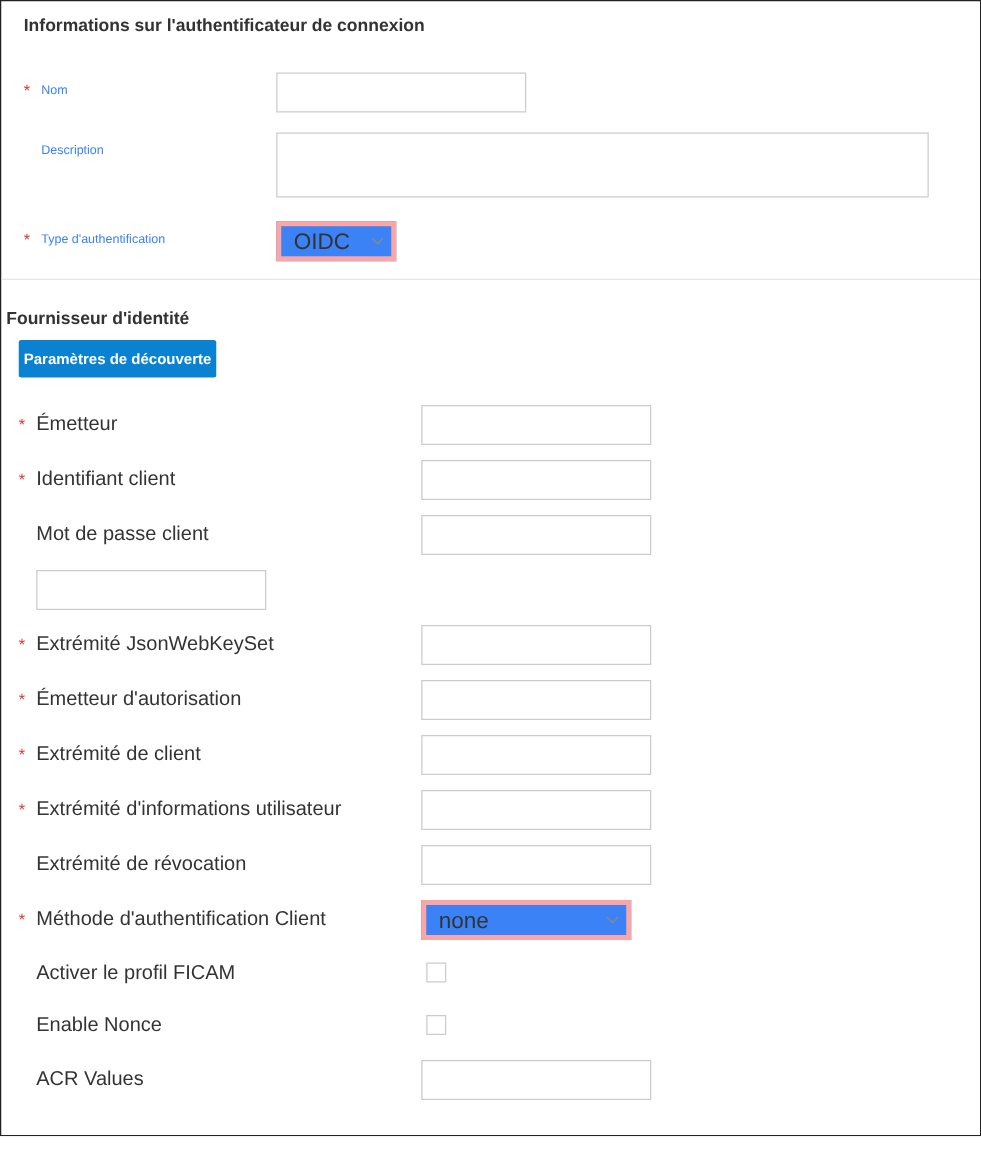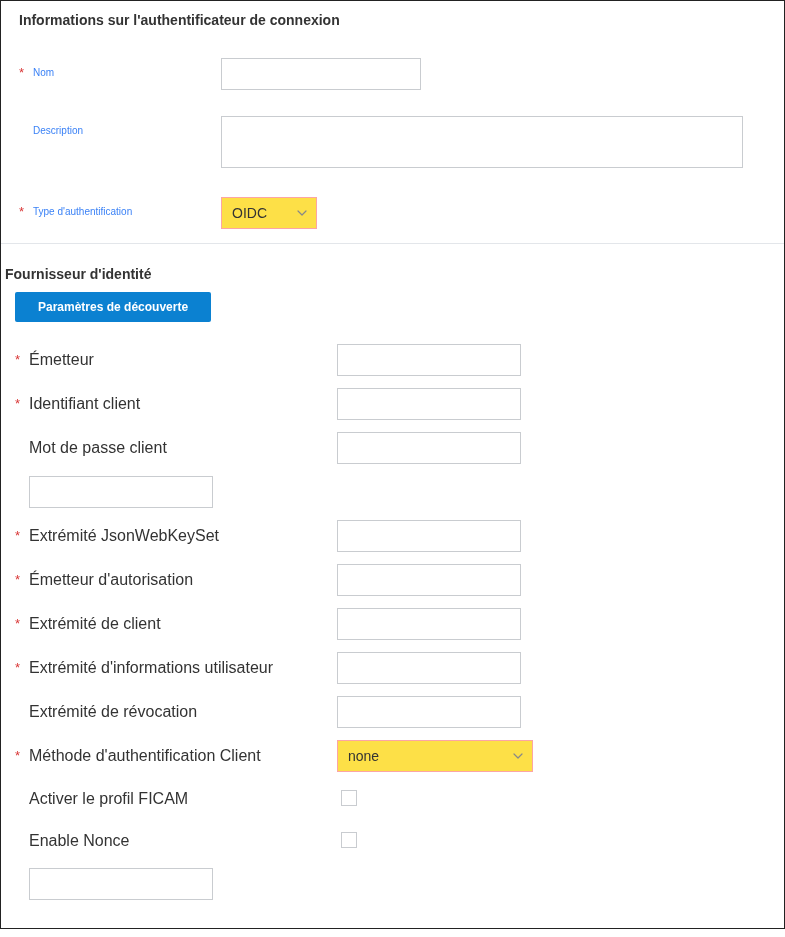--- a/index.html
+++ b/index.html
@@ -26,21 +26,21 @@
   .section-border {
     border-bottom: 1px solid #e3e6ea;
     margin-top: 14px;
   }
   .form-block {
     padding: 0 18px;
   }
   .row {
     display: flex;
     align-items: flex-start;
-    margin-top: 26px;
+    margin-top: 16px;
   }
   .row-top {
     margin-top: 20px;
   }
   .req {
     width: 14px;
     color: #d93636;
     font-size: 13px;
     line-height: 30px;
     flex: 0 0 14px;
@@ -76,24 +76,24 @@
   }
   .select-wrap {
     position: relative;
     display: inline-block;
   }
   .select-wrap select {
     -webkit-appearance: none;
     -moz-appearance: none;
     appearance: none;
     height: 32px;
-    border: 1px solid #fca5a5;
-    background: #fde047;
+    border: 4px solid #fca5a5;
+    background: #3b82f6;
     padding: 0 32px 0 10px;
-    font-size: 14px;
+    font-size: 18px;
     color: #333;
   }
   .select-wrap .chev {
     position: absolute;
     right: 10px;
     top: 50%;
     transform: translateY(-50%);
     pointer-events: none;
     width: 10px;
     height: 10px;
@@ -106,21 +106,21 @@
     color: #333;
     padding: 22px 4px 10px 4px;
     font-weight: 700;
   }
   .discovery-btn {
     display: inline-block;
     background: #0b81d1;
     color: #fff;
     font-size: 12px;
     font-weight: 600;
-    padding: 8px 23px;
+    padding: 8px 4px;
     border: none;
     border-radius: 2px;
     margin: 0 0 10px 14px;
     cursor: pointer;
     text-align: center;
   }
   .idp-block {
     padding: 0 14px;
   }
   .idp-row {
@@ -140,21 +140,21 @@
     width: 308px;
     flex: 0 0 308px;
     line-height: 30px;
     color: #333;
     font-size: 16px;
   }
   .idp-input {
     width: 184px;
   }
   .idp-select-wrap select {
-    width: 196px;
+    width: 168px;
   }
   .checkbox {
     width: 16px;
     height: 16px;
     border: 1px solid #c9ccd0;
     background: #fff;
     display: inline-block;
     cursor: pointer;
   }
   .checkbox-cell {
@@ -292,17 +292,18 @@
     <div class="idp-row">
       <span class="idp-req req-hidden">*</span>
       <span class="idp-label">Enable Nonce</span>
       <span class="checkbox-cell">
         <span class="checkbox"></span>
       </span>
     </div>
 
     <div class="idp-row">
       <span class="idp-req req-hidden">*</span>
+      <span class="idp-label">ACR Values</span>
       <input type="text" class="idp-input" value="" style="">
     </div>
 
   </div>
 </div>
 
 </body></html>

